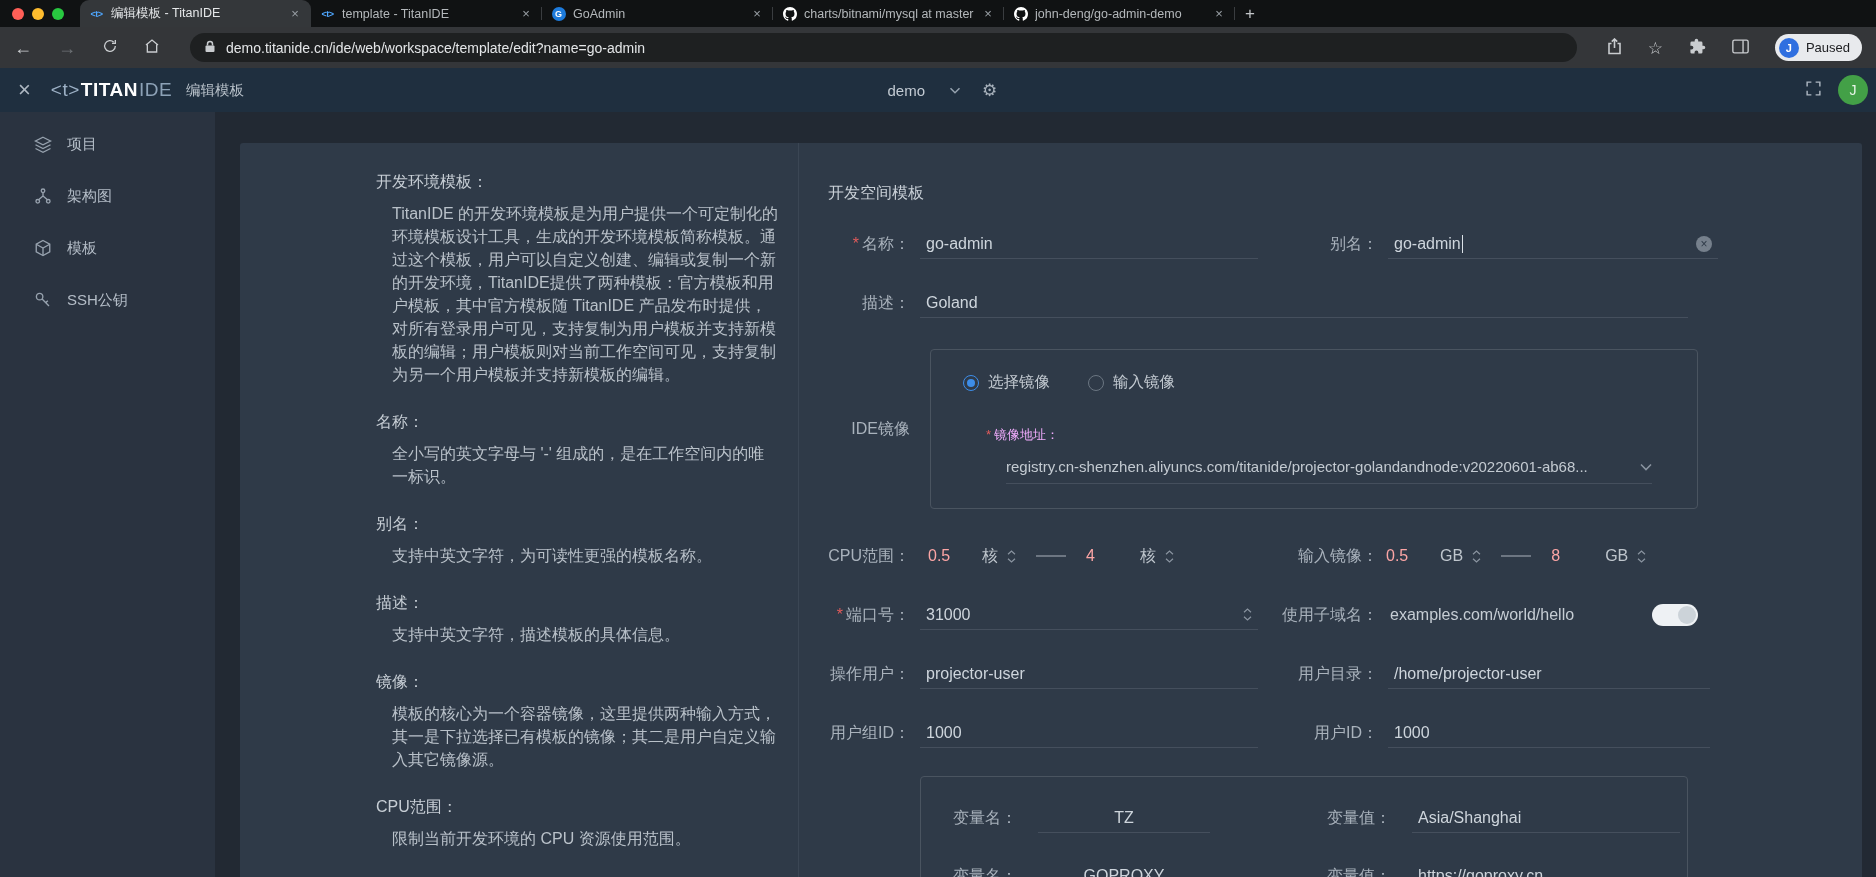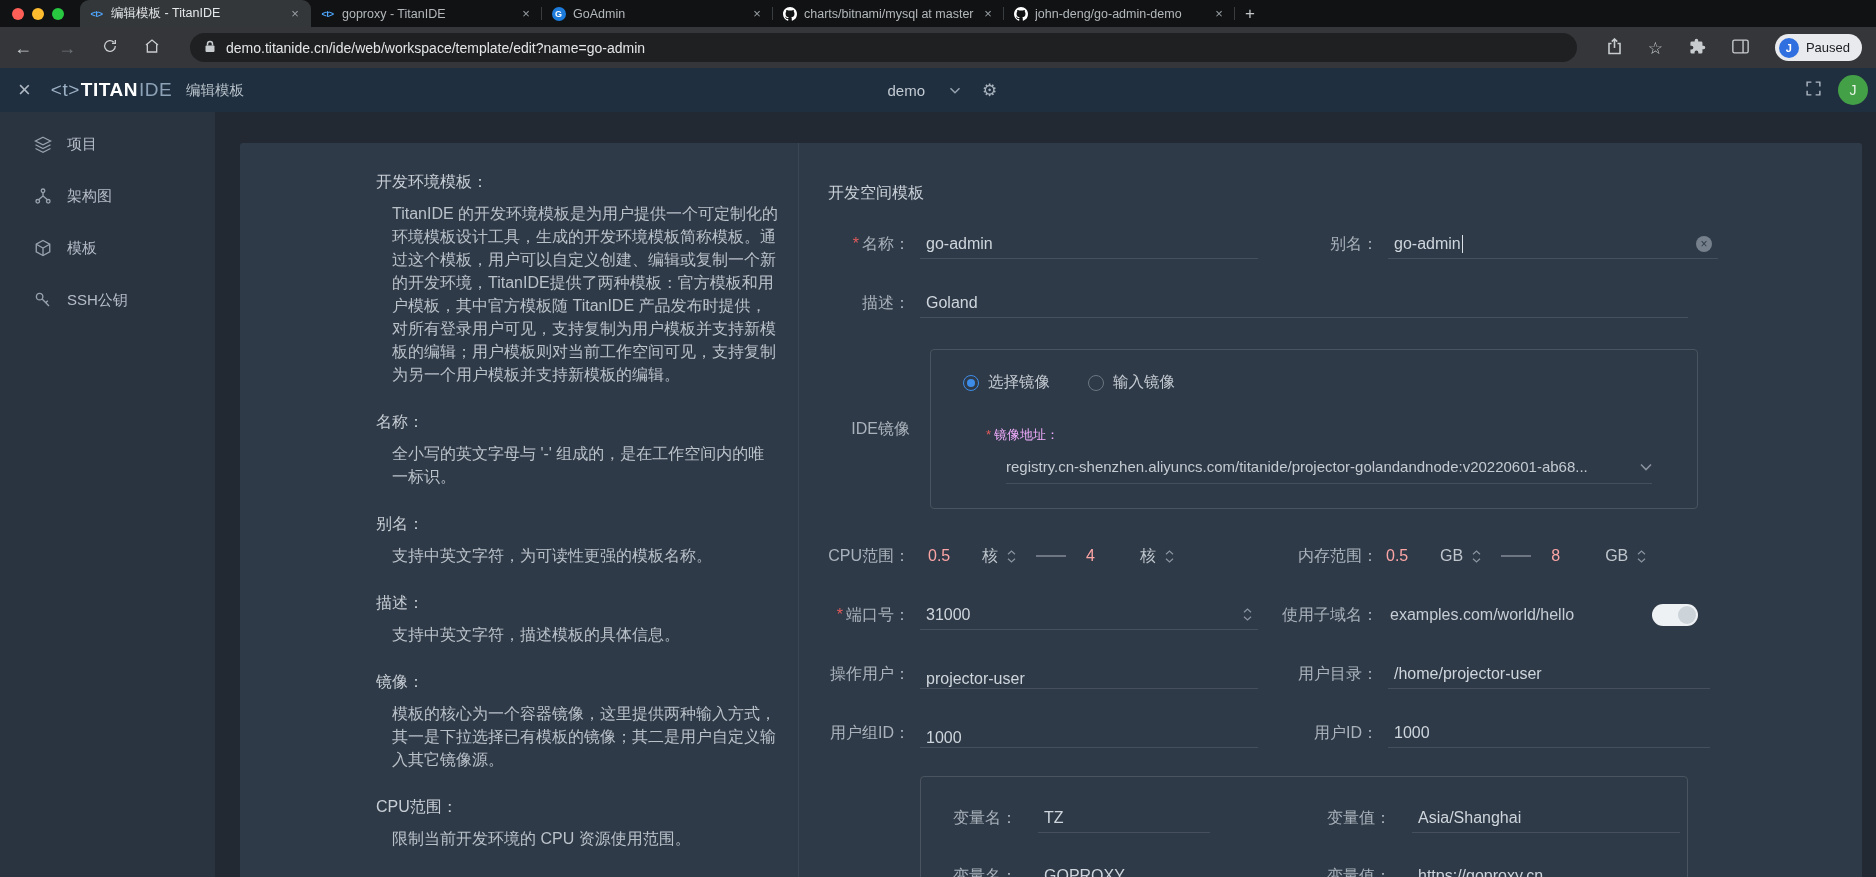--- a/index.html
+++ b/index.html
@@ -67,21 +67,21 @@
   .docs p { margin:9px 0 0 16px; color:#b9c1c9; line-height:23px; }
 
   
   .form { position:absolute; left:588px; top:0; width:900px; height:100%; font-size:16px;margin-top:16px; }
   .f-title { position:absolute; top:24px; left:0; color:#c9d0d7; }
   .row { position:absolute; left:0; width:100%; display:flex; align-items:center; }
   .lbl { width:82px; text-align:right; color:#a9b2bc; flex:none; margin-right:10px; white-space:nowrap; }
   .lbl-r { width:120px; text-align:right; color:#a9b2bc; flex:none; white-space:nowrap; }
   .req::before { content:"*"; color:#e15b5b; margin-right:3px; }
   .u { border-bottom:1px solid #454f5d; height:30px; display:flex; align-items:center; padding:0 6px; color:#ced5dc; flex:none; }
-  .w-name{width:338px;} .w-alias{width:330px; margin-left:10px;} .w-desc{width:768px;} .w-half{width:338px;align-items:flex-end;} .w-halfr{width:322px; margin-left:10px;}
+  .w-name{width:338px;} .w-alias{width:330px; margin-left:10px;} .w-desc{width:768px;} .w-half{width:338px;} .w-halfr{width:322px; margin-left:10px;}
   .r-name{top:70px;height:30px;} .r-desc{top:129px;height:30px;}
   .caret{width:1.5px;height:18px;background:#dbe1e7;margin-left:1px;}
   .clear-ic{width:16px;height:16px;border-radius:50%;background:#76808c;color:#2f3a48;font-size:12px;line-height:16px;text-align:center;margin-left:auto;flex:none;}
   .clear-ic::before{content:"×";}
 
   .r-ide{top:190px;height:160px;}
   .ide-box{margin-left:10px;width:768px;height:160px;border:1px solid #4a5460;border-radius:4px;position:relative;flex:none;}
   .radios{position:absolute;top:22px;left:32px;display:flex;align-items:center;gap:38px;}
   .radio-opt{display:flex;align-items:center;gap:9px;color:#c3cad1;font-size:15.5px;}
   .radio{width:16px;height:16px;border-radius:50%;border:1.5px solid #6b7682;position:relative;flex:none;}
@@ -104,21 +104,21 @@
   .u .stepper{margin-left:auto;}
   .sub-val{margin-left:12px;color:#c6cdd4;}
   .toggle{width:46px;height:22px;border-radius:11px;background:#eef1f4;position:relative;margin-left:auto;margin-right:30px;flex:none;}
   .toggle::after{content:"";position:absolute;right:2px;top:2px;width:18px;height:18px;border-radius:50%;background:#ccd3d9;}
 
   .r-op{top:500px;height:30px;} .r-gid{top:559px;height:30px;}
 
   .env-box{position:absolute;top:617px;left:92px;width:768px;height:300px;border:1px solid #4a5460;border-radius:4px;padding:24px 0 0 30px;}
   .env-row{display:flex;align-items:center;height:34px;margin-bottom:24px;gap:11px;}
   .env-lbl{width:66px;text-align:right;color:#a9b2bc;flex:none;}
-  .env-name{width:172px;margin-left:10px;}
+  .env-name{width:172px;margin-left:10px;justify-content:center;}
   .env-lbl2{margin-left:104px;}
   .env-val{width:268px;margin-left:10px;}
 </style>
 </head>
 <body>
 
 <div class="screen">
 
   <div class="tabstrip">
     <div class="traffic">
@@ -127,21 +127,21 @@
       <span class="light green"></span>
     </div>
 
     <div class="tab active">
       <span class="favicon fav-titan">&lt;t&gt;</span>
       <span class="tab-title">编辑模板 - TitanIDE</span>
       <span class="tab-close"></span>
     </div>
     <div class="tab">
       <span class="favicon fav-titan">&lt;t&gt;</span>
-      <span class="tab-title">goproxy - TitanIDE</span>
+      <span class="tab-title">template - TitanIDE</span>
       <span class="tab-close"></span>
     </div>
     <div class="tab">
       <span class="favicon">
           <span class="fav-go">G</span>
         </span>
       <span class="tab-title">GoAdmin</span>
       <span class="tab-close"></span>
     </div>
     <div class="tab">
@@ -357,21 +357,21 @@
               <span class="r-unit">核</span>
               <span class="stepper">
                   <svg width="9" height="5" viewBox="0 0 9 5">
                     <path d="M1 4.2 4.5 1 8 4.2" fill="none" stroke="#8a94a0" stroke-width="1.2"></path>
                   </svg>
                   <svg width="9" height="5" viewBox="0 0 9 5">
                     <path d="M1 .8 4.5 4 8 .8" fill="none" stroke="#8a94a0" stroke-width="1.2"></path>
                   </svg>
                 </span>
             </div>
-            <span class="lbl-r">内存范围：</span>
+            <span class="lbl-r">输入镜像：</span>
             <div class="range">
               <span class="r-val">0.5</span>
               <span class="r-unit">GB</span>
               <span class="stepper">
                   <svg width="9" height="5" viewBox="0 0 9 5">
                     <path d="M1 4.2 4.5 1 8 4.2" fill="none" stroke="#8a94a0" stroke-width="1.2"></path>
                   </svg>
                   <svg width="9" height="5" viewBox="0 0 9 5">
                     <path d="M1 .8 4.5 4 8 .8" fill="none" stroke="#8a94a0" stroke-width="1.2"></path>
                   </svg>

